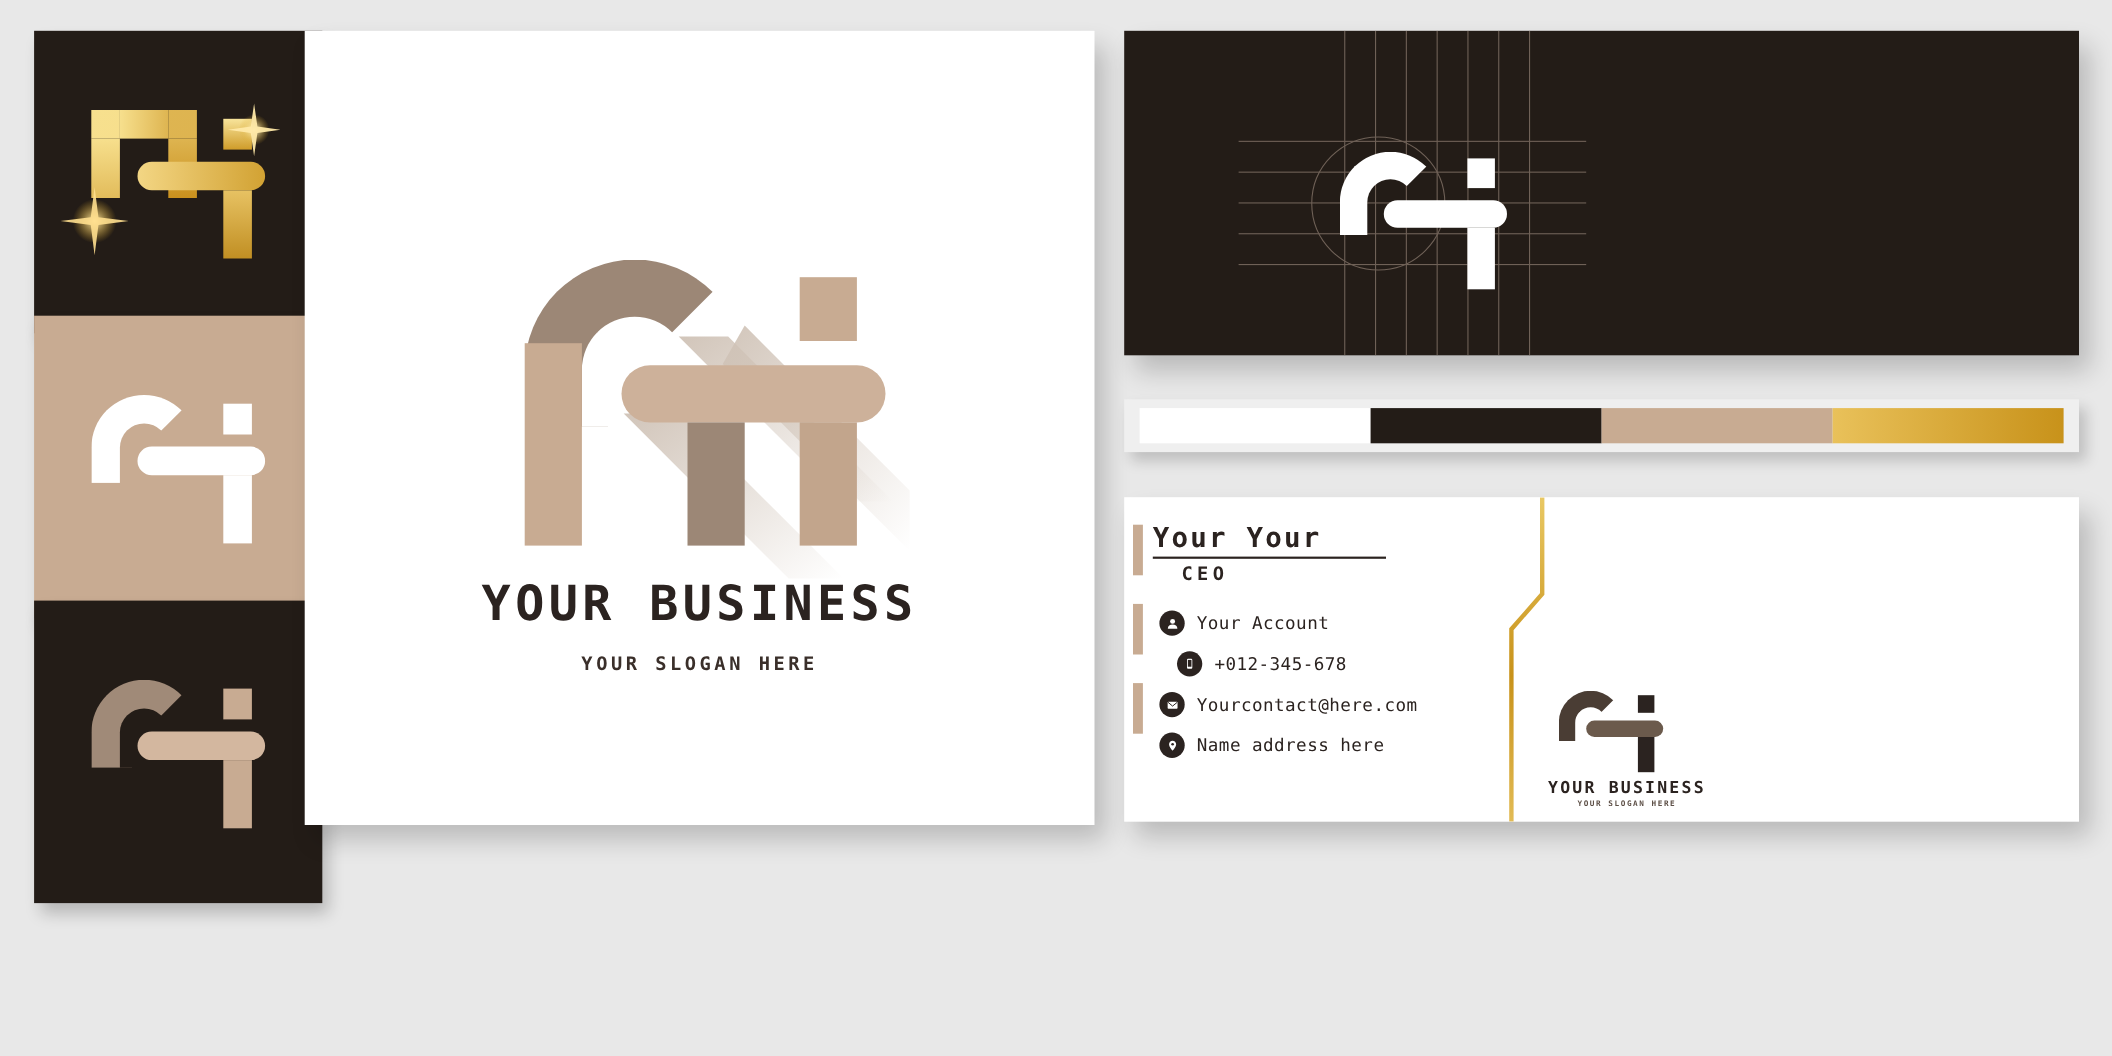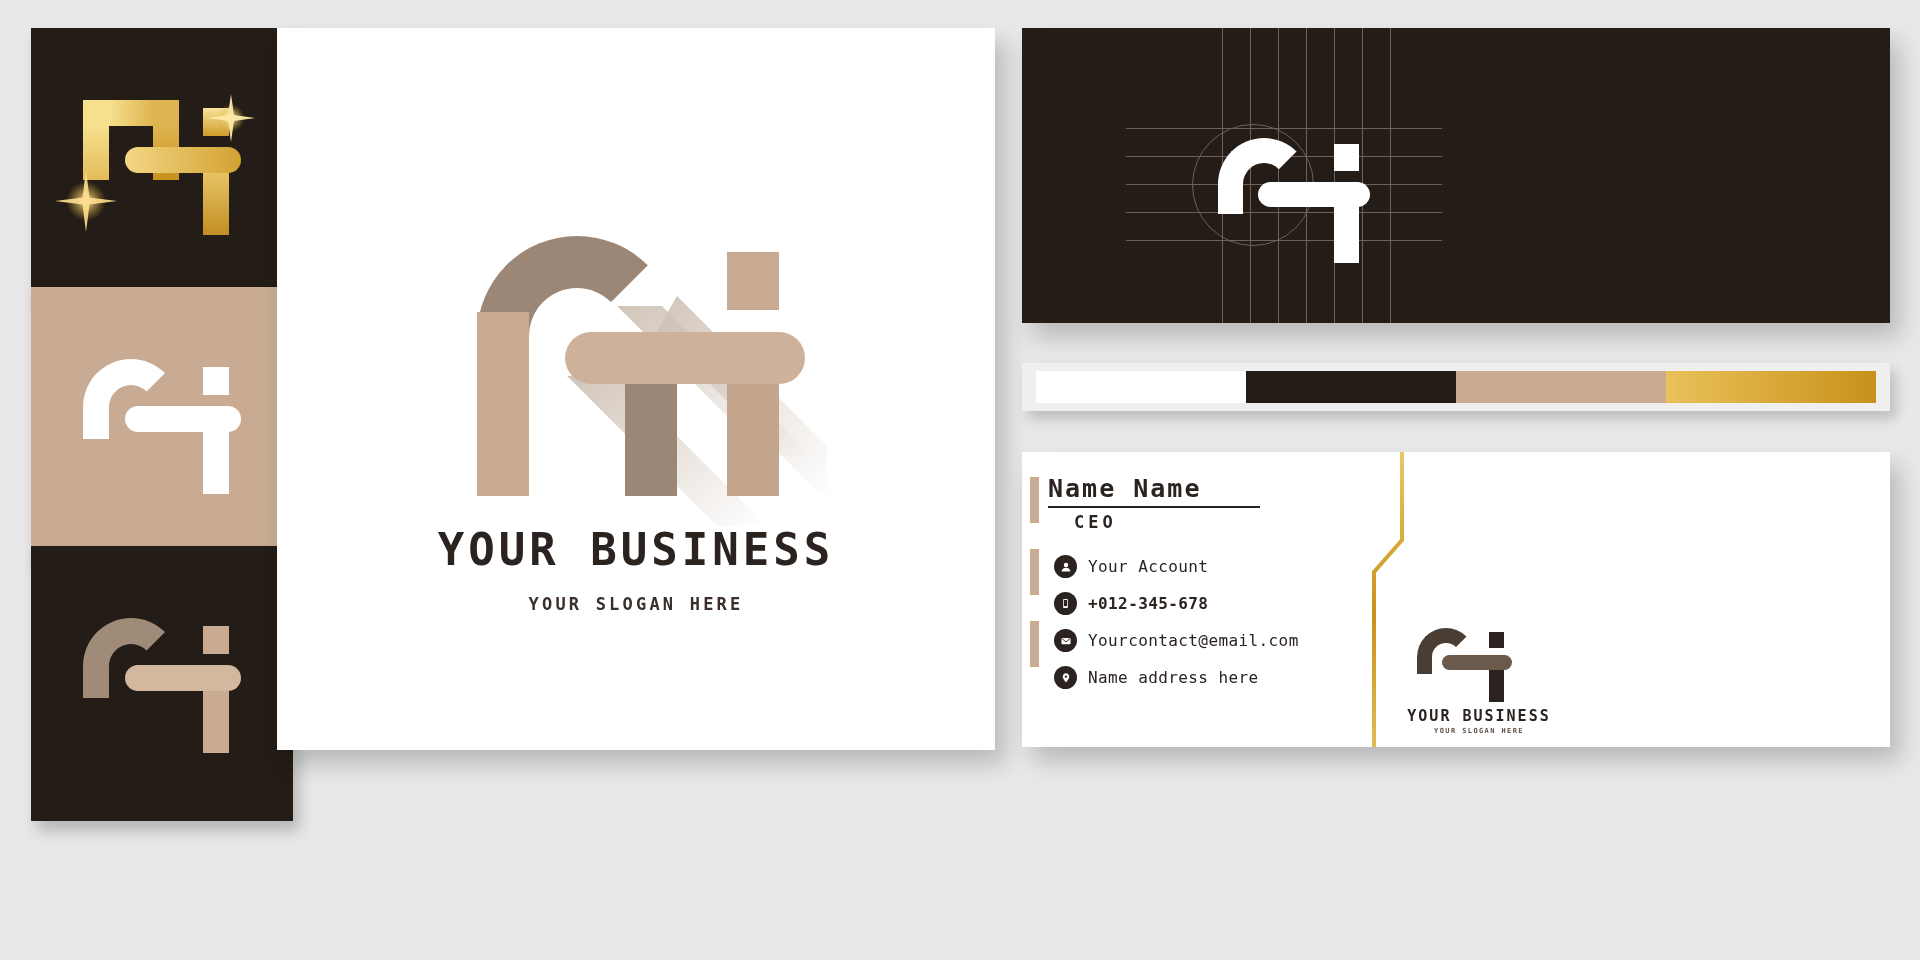--- a/index.html
+++ b/index.html
@@ -241,53 +241,53 @@
     </div>
   </div>
 
   <div class="panel card-back shadow-lg">
 
     <div class="accent-bar" style="left:8px;top:25px;height:46px;"></div>
     <div class="accent-bar" style="left:8px;top:97px;height:46px;"></div>
     <div class="accent-bar" style="left:8px;top:169px;height:46px;"></div>
 
     <div style="position:absolute;left:26px;top:22px;width:330px;">
-      <div style="font-size:25px;font-weight:bold;letter-spacing:2px;color:#2b2320;font-family:'DejaVu Sans Mono',monospace;">Name Name</div>
+      <div style="font-size:25px;font-weight:bold;letter-spacing:2px;color:#2b2320;font-family:'DejaVu Sans Mono',monospace;">Your Your</div>
     </div>
     <div class="cb-underline" style="left:26px;top:54px;width:212px;"></div>
     <div class="cb-role" style="left:52px;top:60px;">CEO</div>
 
     <div class="contact-row" style="left:32px;top:103px;">
       <div class="contact-ico">
         <svg viewBox="0 0 16 16" width="12" height="12" aria-hidden="true">
             <circle cx="8" cy="5.2" r="3" fill="#fff"></circle>
             <path d="M2.2 14c0-3.2 2.6-5 5.8-5s5.8 1.8 5.8 5z" fill="#fff"></path>
           </svg>
       </div>
       <div class="contact-txt">Your Account</div>
     </div>
 
-    <div class="contact-row" style="left:32px;top:140px;font-weight:bold;">
+    <div class="contact-row" style="left:48px;top:140px;">
       <div class="contact-ico">
         <svg viewBox="0 0 16 16" width="11" height="11" aria-hidden="true">
             <rect x="4.5" y="1.4" width="7" height="13.2" rx="1.4" fill="#fff"></rect>
             <rect x="5.6" y="2.8" width="4.8" height="9" fill="#2b2320"></rect>
           </svg>
       </div>
       <div class="contact-txt">+012-345-678</div>
     </div>
 
     <div class="contact-row" style="left:32px;top:177px;">
       <div class="contact-ico">
         <svg viewBox="0 0 16 16" width="12" height="12" aria-hidden="true">
             <rect x="2" y="4" width="12" height="8.4" rx="1" fill="#fff"></rect>
             <path d="M2.4 4.6 L8 9.2 L13.6 4.6" stroke="#2b2320" stroke-width="1.2" fill="none"></path>
           </svg>
       </div>
-      <div class="contact-txt">Yourcontact@email.com</div>
+      <div class="contact-txt">Yourcontact@here.com</div>
     </div>
 
     <div class="contact-row" style="left:32px;top:214px;">
       <div class="contact-ico">
         <svg viewBox="0 0 16 16" width="12" height="12" aria-hidden="true">
             <path d="M8 1.8c-2.4 0-4.3 1.9-4.3 4.3 0 3.2 4.3 7.9 4.3 7.9s4.3-4.7 4.3-7.9c0-2.4-1.9-4.3-4.3-4.3z" fill="#fff"></path>
             <circle cx="8" cy="6.1" r="1.6" fill="#2b2320"></circle>
           </svg>
       </div>
       <div class="contact-txt">Name address here</div>

